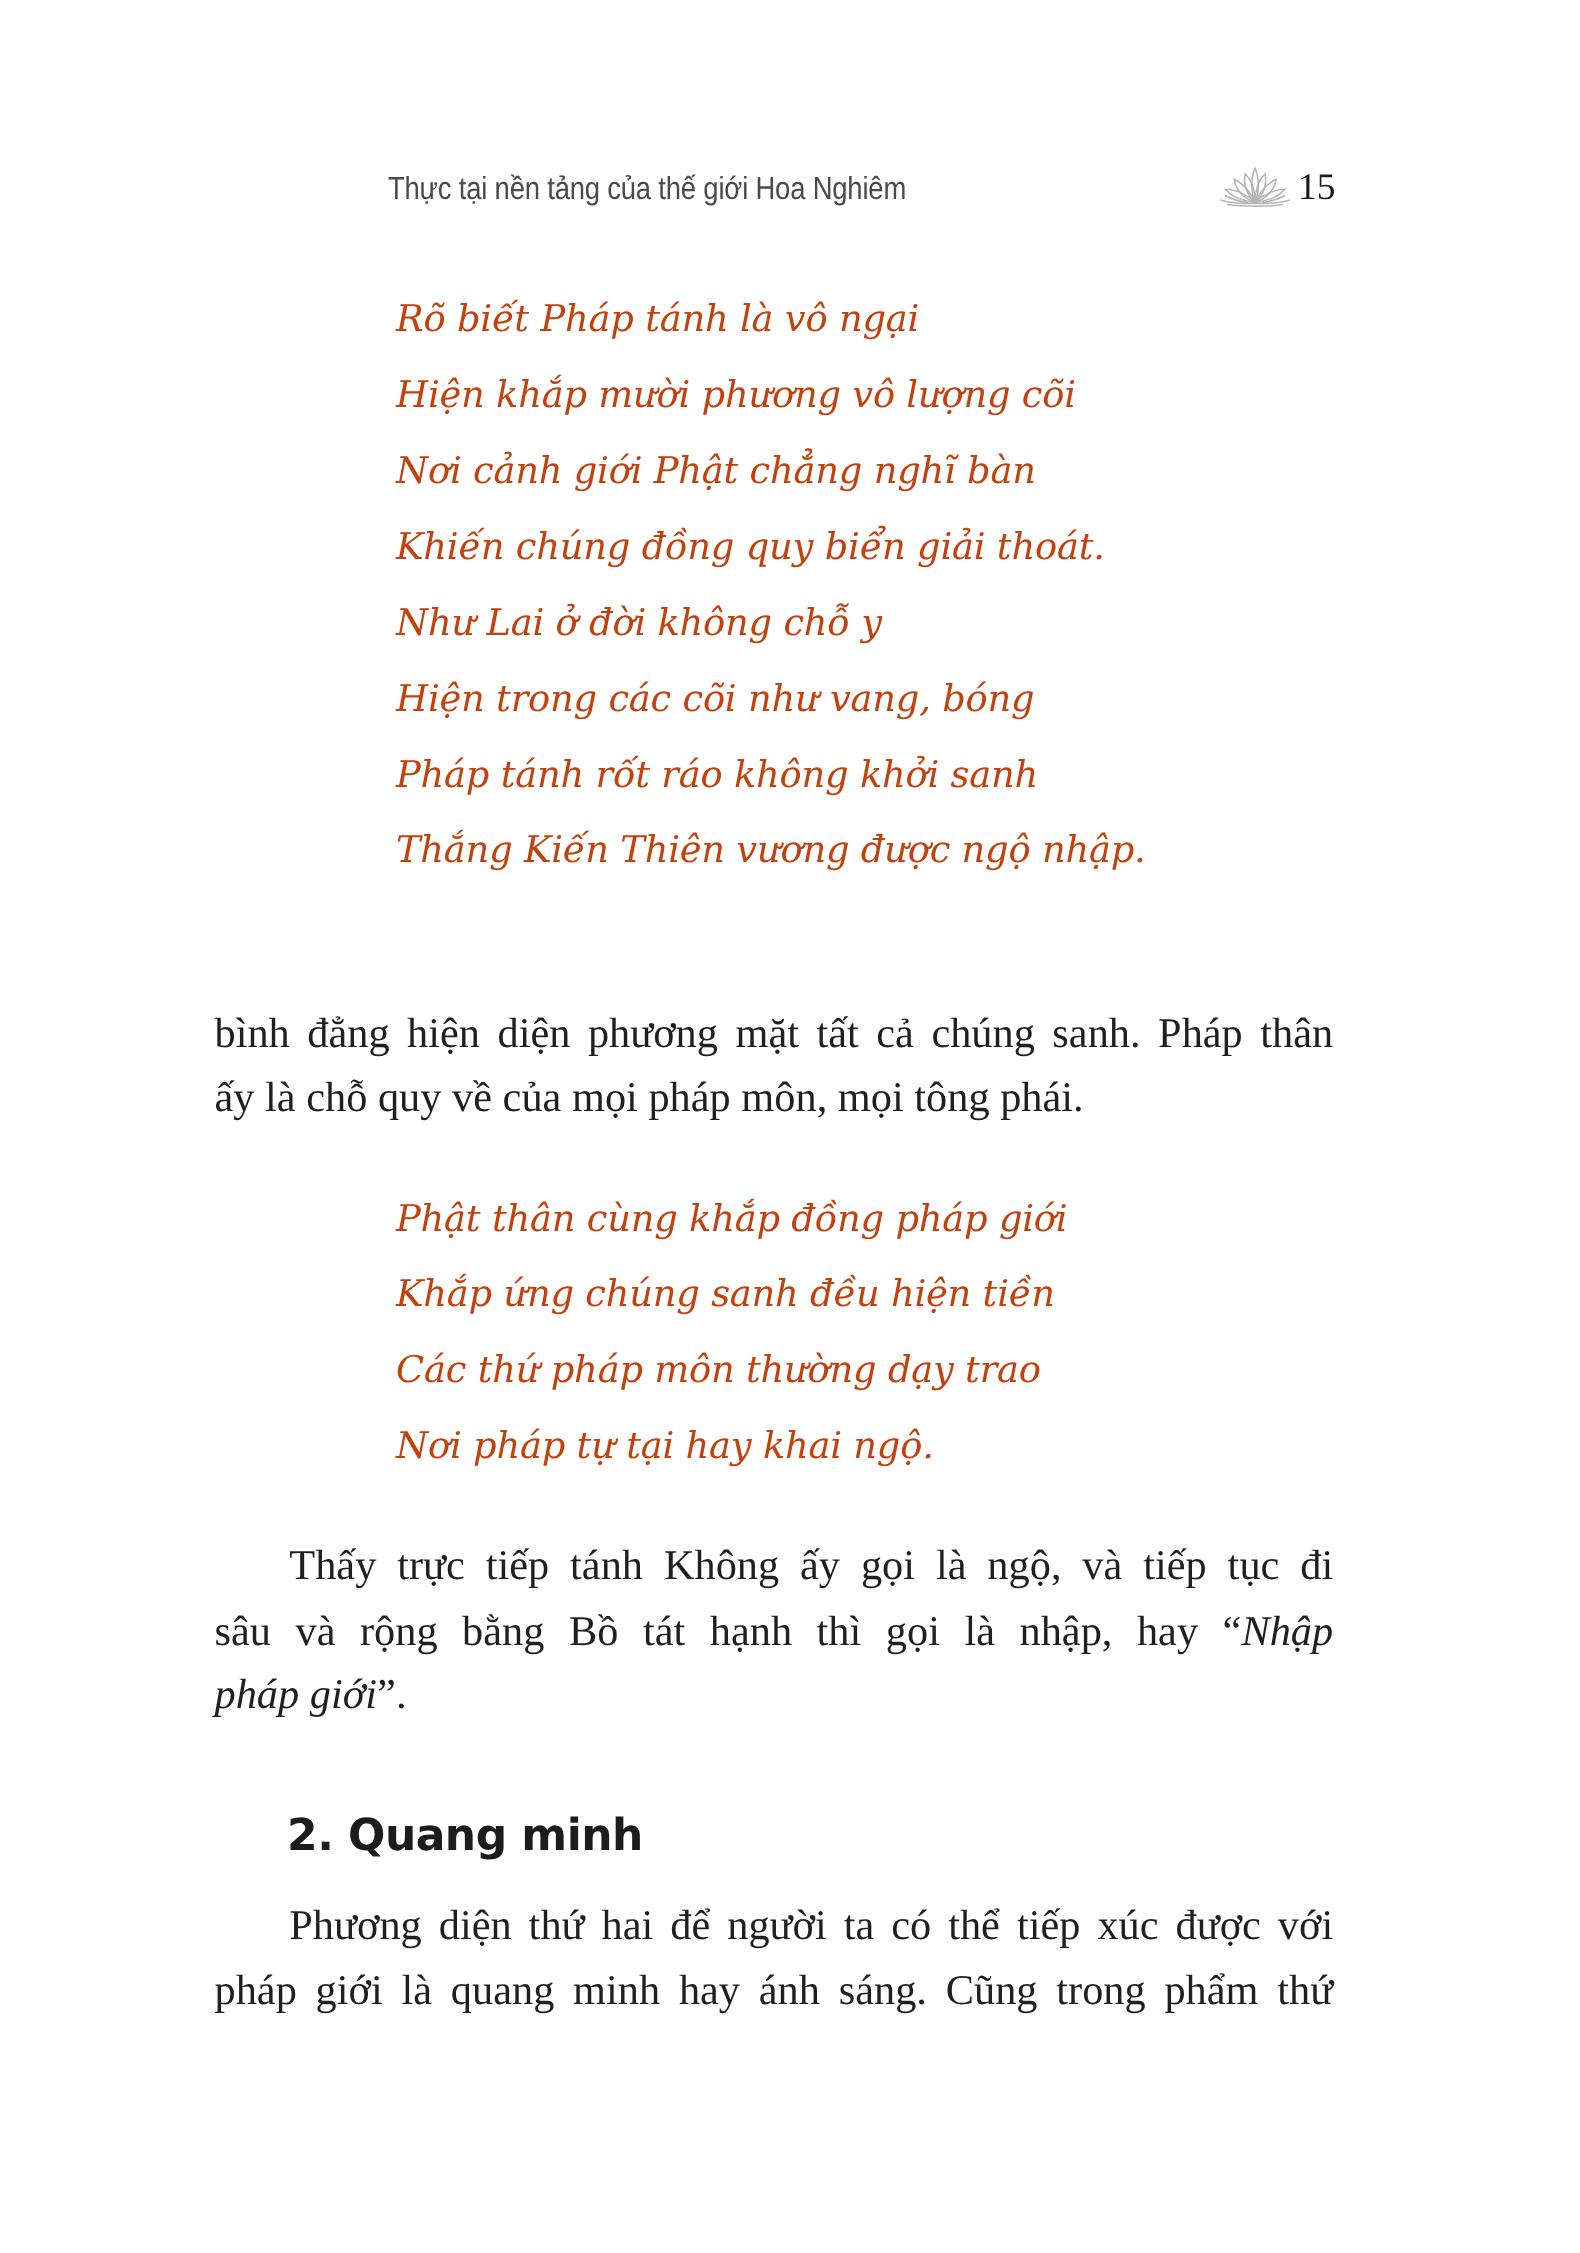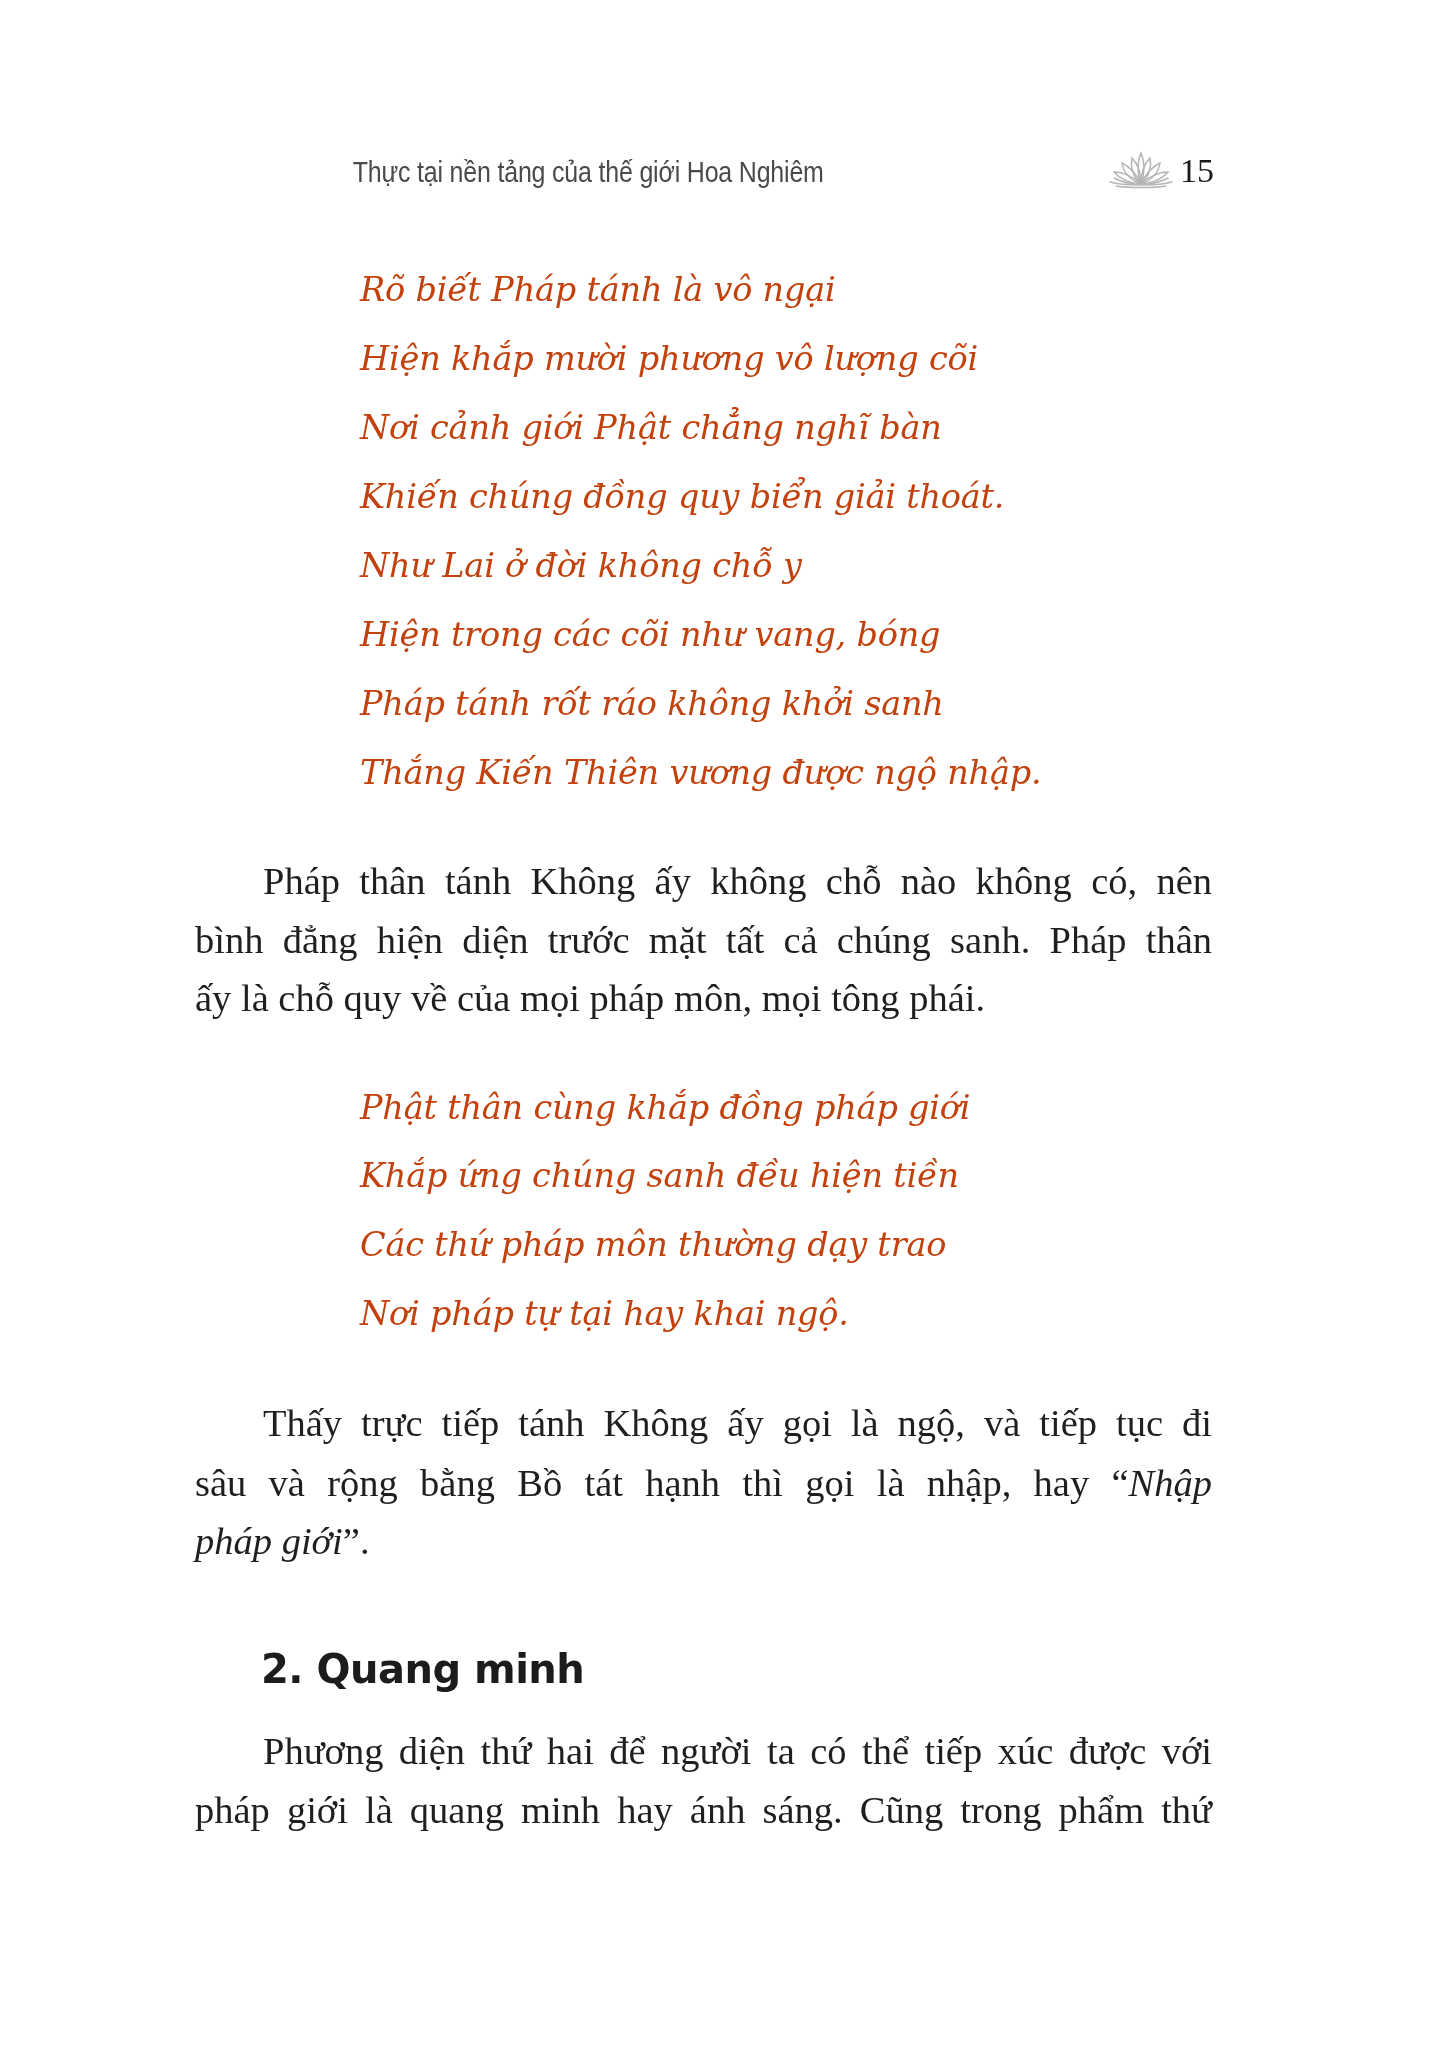--- a/index.html
+++ b/index.html
@@ -67,22 +67,21 @@
 
   <div class="line verse" style="top:270px">Rõ biết Pháp tánh là vô ngại</div>
   <div class="line verse" style="top:339px">Hiện khắp mười phương vô lượng cõi</div>
   <div class="line verse" style="top:408px">Nơi cảnh giới Phật chẳng nghĩ bàn</div>
   <div class="line verse" style="top:477px">Khiến chúng đồng quy biển giải thoát.</div>
   <div class="line verse" style="top:546px">Như Lai ở đời không chỗ y</div>
   <div class="line verse" style="top:615px">Hiện trong các cõi như vang, bóng</div>
   <div class="line verse" style="top:684px">Pháp tánh rốt ráo không khởi sanh</div>
   <div class="line verse" style="top:753px">Thắng Kiến Thiên vương được ngộ nhập.</div>
 
-  <div class="line prose indent" style="top:859px">Pháp thân tánh Không ấy không chỗ nào không có, nên</div>
-  <div class="line prose" style="top:918px">bình đẳng hiện diện trước mặt tất cả chúng sanh. Pháp thân</div>
+  <div class="line prose" style="top:918px">bình đẳng hiện diện phương mặt tất cả chúng sanh. Pháp thân</div>
   <div class="line prose last" style="top:976px">ấy là chỗ quy về của mọi pháp môn, mọi tông phái.</div>
 
   <div class="line verse" style="top:1088px">Phật thân cùng khắp đồng pháp giới</div>
   <div class="line verse" style="top:1156px">Khắp ứng chúng sanh đều hiện tiền</div>
   <div class="line verse" style="top:1225px">Các thứ pháp môn thường dạy trao</div>
   <div class="line verse" style="top:1294px">Nơi pháp tự tại hay khai ngộ.</div>
 
   <div class="line prose" style="top:1461px"><span>sâu và rộng bằng Bồ tát hạnh thì gọi là nhập, hay “</span><i>Nhập</i></div>
   <div class="line prose indent" style="top:1401px">Thấy trực tiếp tánh Không ấy gọi là ngộ, và tiếp tục đi</div>
   <div class="line prose last" style="top:1519px"><i>pháp giới</i><span>”.</span></div>

